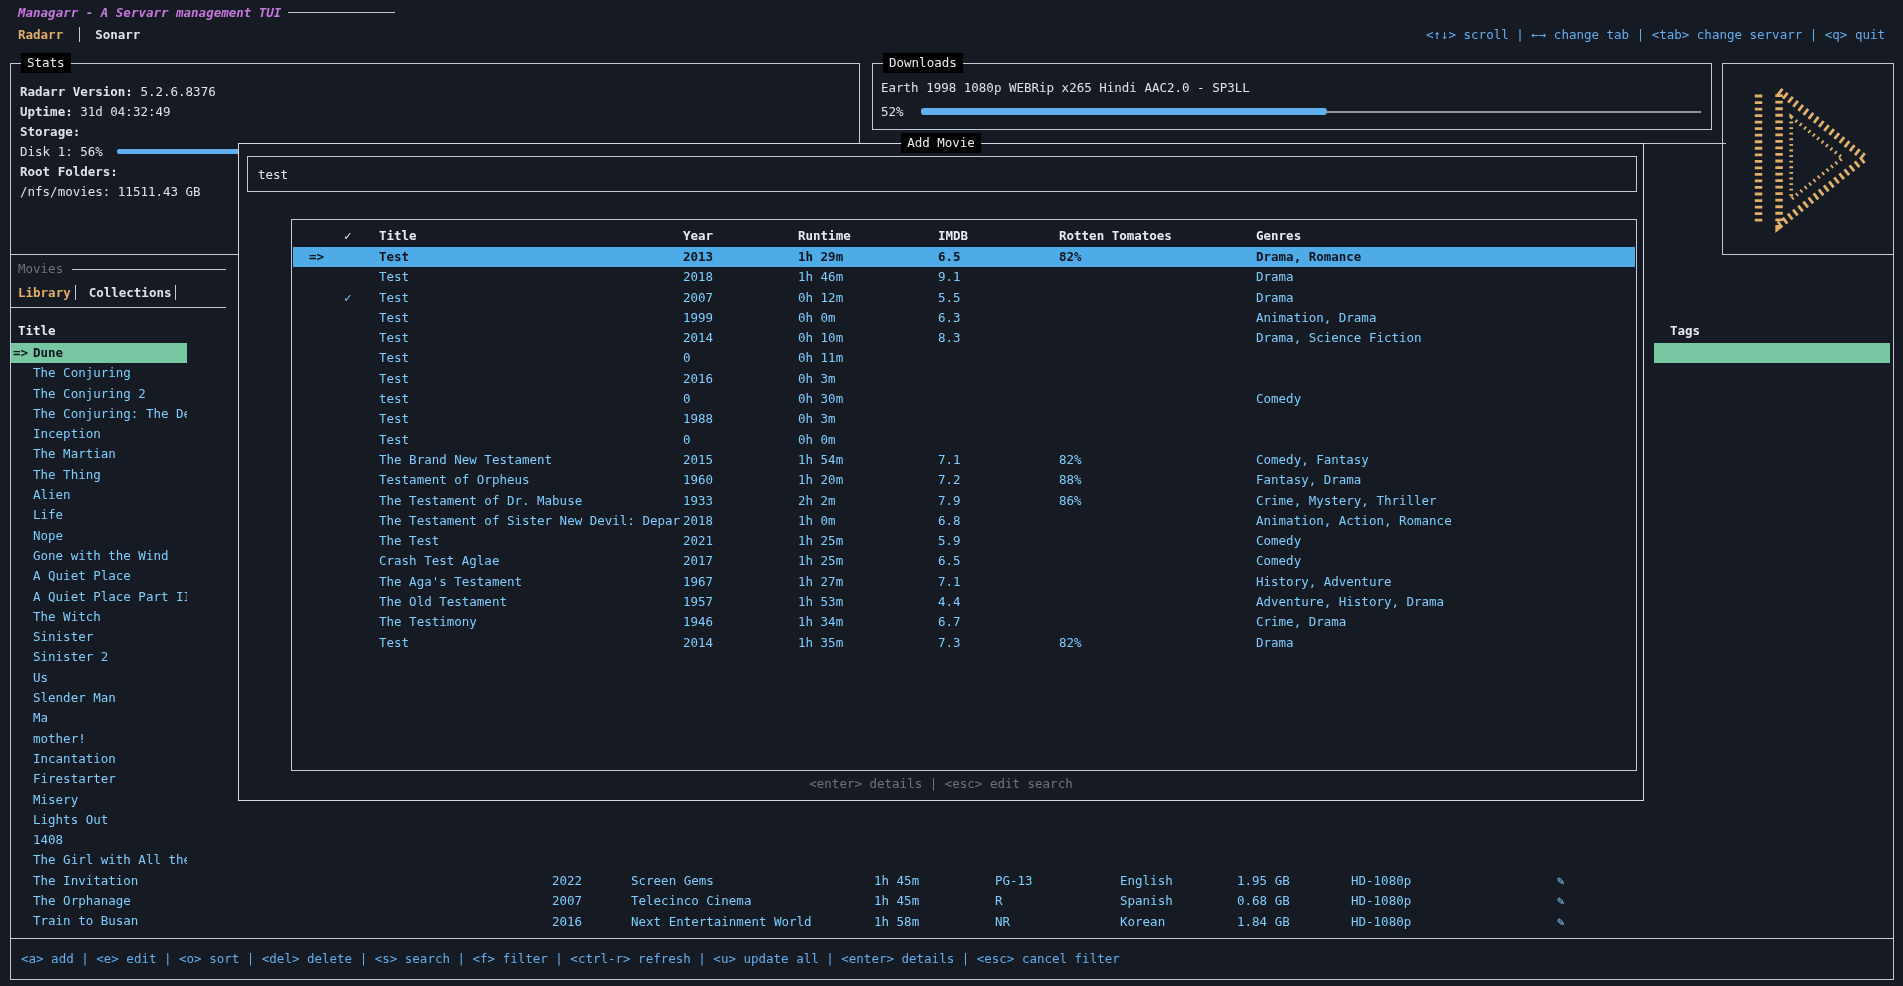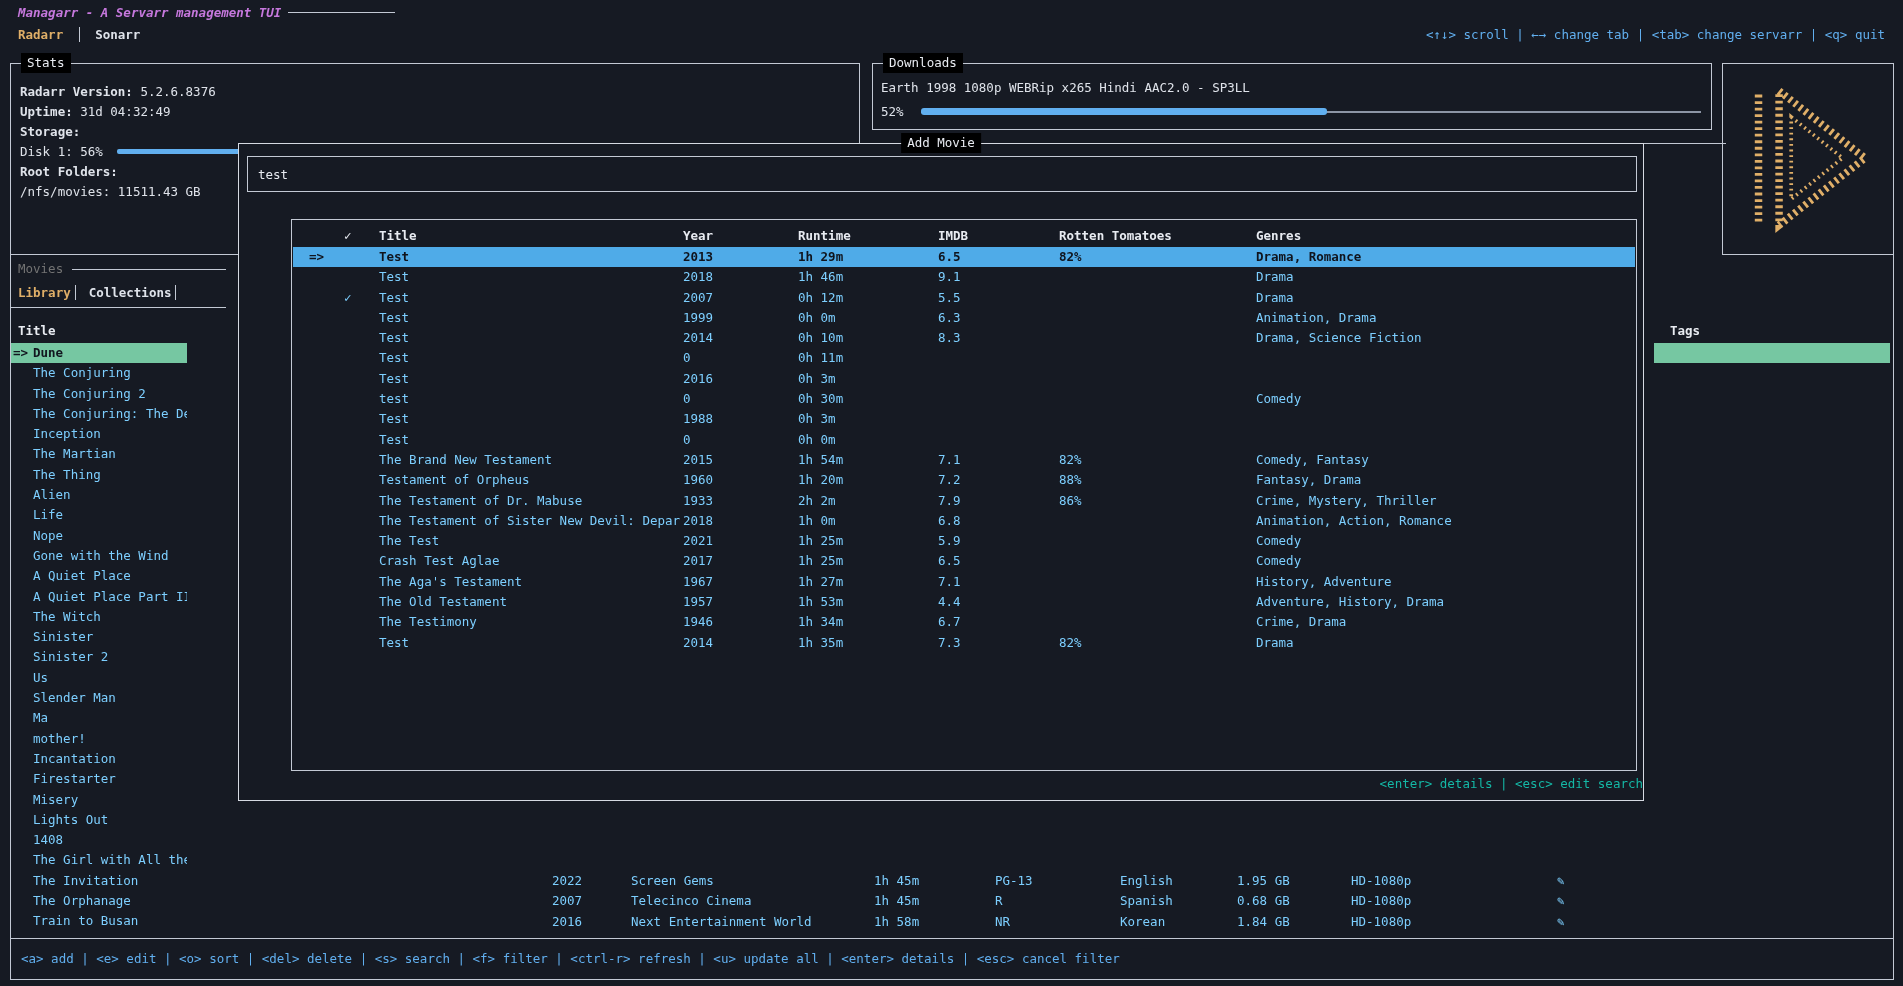--- a/index.html
+++ b/index.html
@@ -63,21 +63,21 @@
   .results-box{position:absolute;left:52px;top:75px;width:1346px;height:552px;border:1px solid #c3c9d4}
   .am-header{position:absolute;left:1px;right:1px;top:6px;height:20px;font-weight:bold;color:#e8ebf1}
   .am-header .cell{position:absolute;top:0;white-space:nowrap}
   .am-rows{position:absolute;left:1px;right:1px;top:27px}
   .am-row{position:relative;height:20.3px;line-height:20.3px;color:#7dcfff;cursor:pointer}
   .am-row .cell{position:absolute;top:0;white-space:nowrap}
   .am-row.selected{background:#4fabe8;color:#10141d;font-weight:bold}
   .c-marker{left:16px}.c-check{left:51px}
   .c-title{left:86px;width:302px;overflow:hidden}
   .c-year{left:390px}.c-runtime{left:505px}.c-imdb{left:645px}.c-rt{left:766px}.c-genres{left:963px}
-  .modal-help{position:absolute;left:0;right:0;bottom:6px;text-align:right;color:#14b8a6}
+  .modal-help{position:absolute;left:0;right:0;bottom:6px;text-align:center;color:#737373}
 
   
   .footer{position:absolute;left:10px;top:938px;width:1884px;height:42px;border:1px solid #c3c9d4}
   .footer-help{position:absolute;left:10px;top:10px;color:#61afef;white-space:nowrap}
 </style>
 </head>
 <body>
 
 <div class="screen">
 

